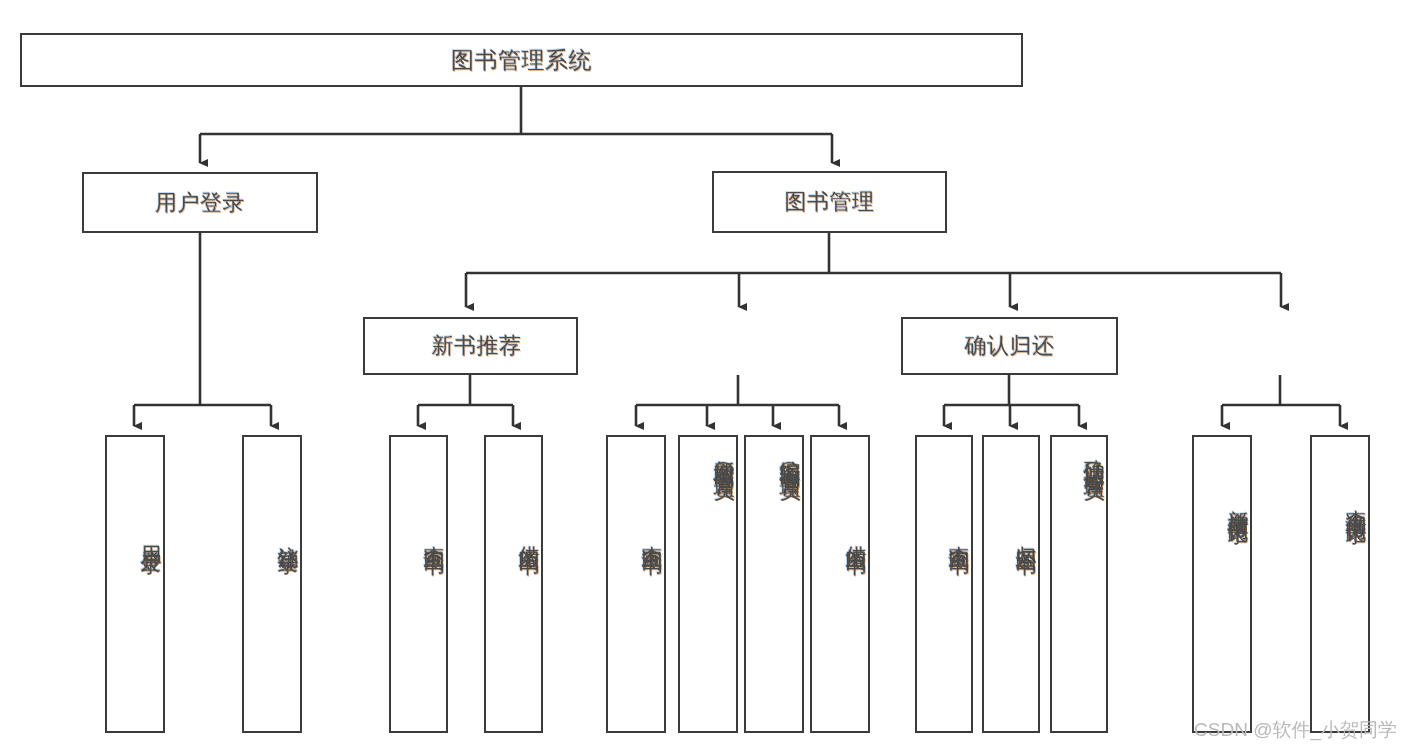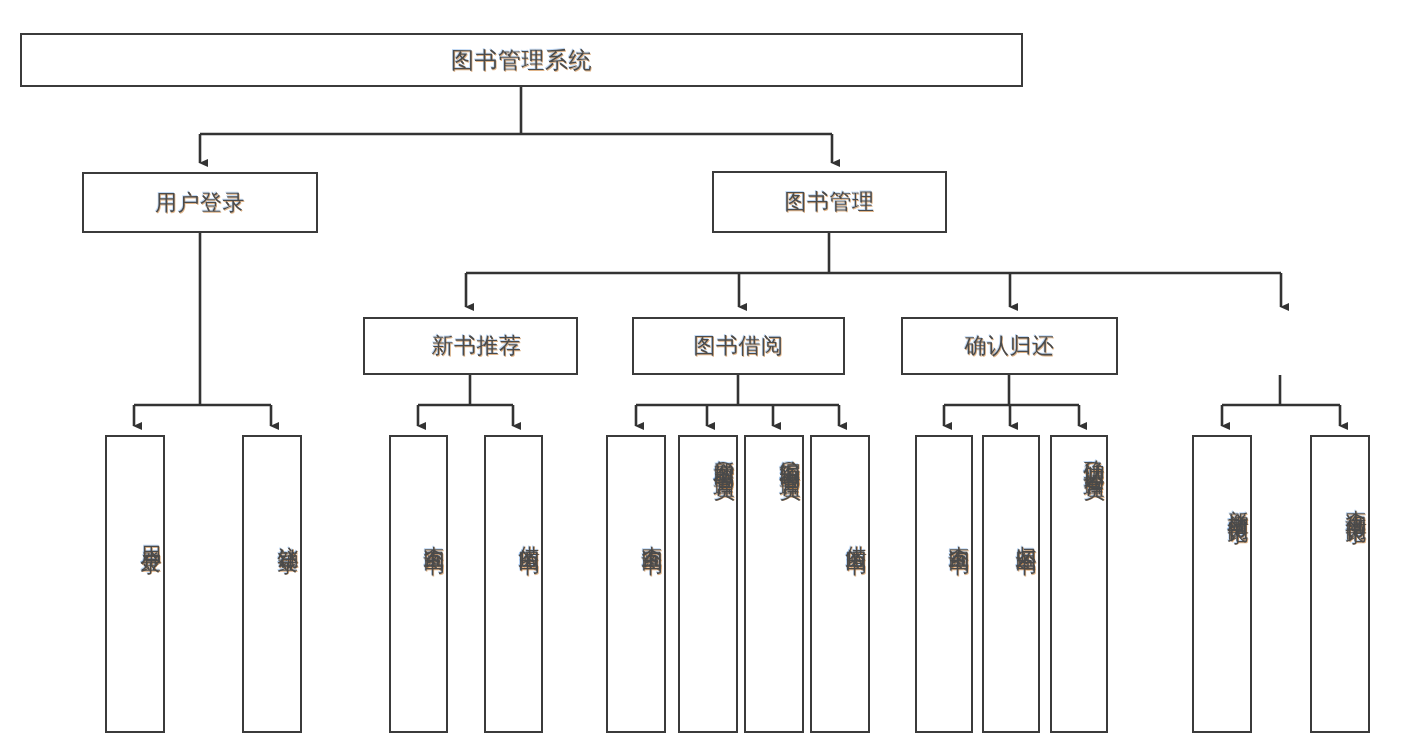--- a/index.html
+++ b/index.html
@@ -104,35 +104,35 @@
       <path d="M1340,405 L1340,426" marker-end="url(#arw)"></path>
     </g>
   </svg>
 
   <div class="node h root" style="left:20px;top:13px;width:1003px;height:54px;margin-top:20px;">图书管理系统</div>
 
   <div class="node h" style="left:82px;top:172px;width:236px;height:61px;">用户登录</div>
   <div class="node h" style="left:712px;top:171px;width:235px;height:62px;">图书管理</div>
 
   <div class="node h" style="left:363px;top:317px;width:215px;height:58px;padding-left:12px;">新书推荐</div>
-  <div class="node h" style="left:632px;top:317px;width:213px;height:58px;">图书借阅</div>
   <div class="node h" style="left:901px;top:317px;width:217px;height:58px;">确认归还</div>
 
   <div class="node leaf pad2" style="left:105px;top:435px;width:60px;height:298px;">用户登录</div>
   <div class="node leaf pad2" style="left:242px;top:435px;width:60px;height:298px;">注销登录</div>
 
   <div class="node leaf pad2" style="left:389px;top:435px;width:59px;height:298px;">查询图书</div>
   <div class="node leaf pad2" style="left:484px;top:435px;width:59px;height:298px;">借阅图书</div>
 
   <div class="node leaf pad2" style="left:606px;top:435px;width:60px;height:298px;">查询图书</div>
   <div class="node leaf" style="left:678px;top:435px;width:60px;height:298px;">新增图书（管理员）</div>
   <div class="node leaf" style="left:744px;top:435px;width:60px;height:298px;">编辑图书（管理员）</div>
   <div class="node leaf pad2" style="left:810px;top:435px;width:60px;height:298px;">借阅图书</div>
 
   <div class="node leaf pad2" style="left:915px;top:435px;width:58px;height:298px;">查询图书</div>
   <div class="node leaf pad2" style="left:982px;top:435px;width:58px;height:298px;">归还图书</div>
   <div class="node leaf" style="left:1050px;top:435px;width:58px;height:298px;">确认归还（管理员）</div>
 
   <div class="node leaf pad" style="left:1192px;top:435px;width:60px;height:298px;">新增借阅记录</div>
   <div class="node leaf pad" style="left:1310px;top:435px;width:60px;height:298px;">查询借阅记录</div>
 
+  <div class="watermark">CSDN @软件_小贺同学</div>
 
 </div>
 
 </body></html>

